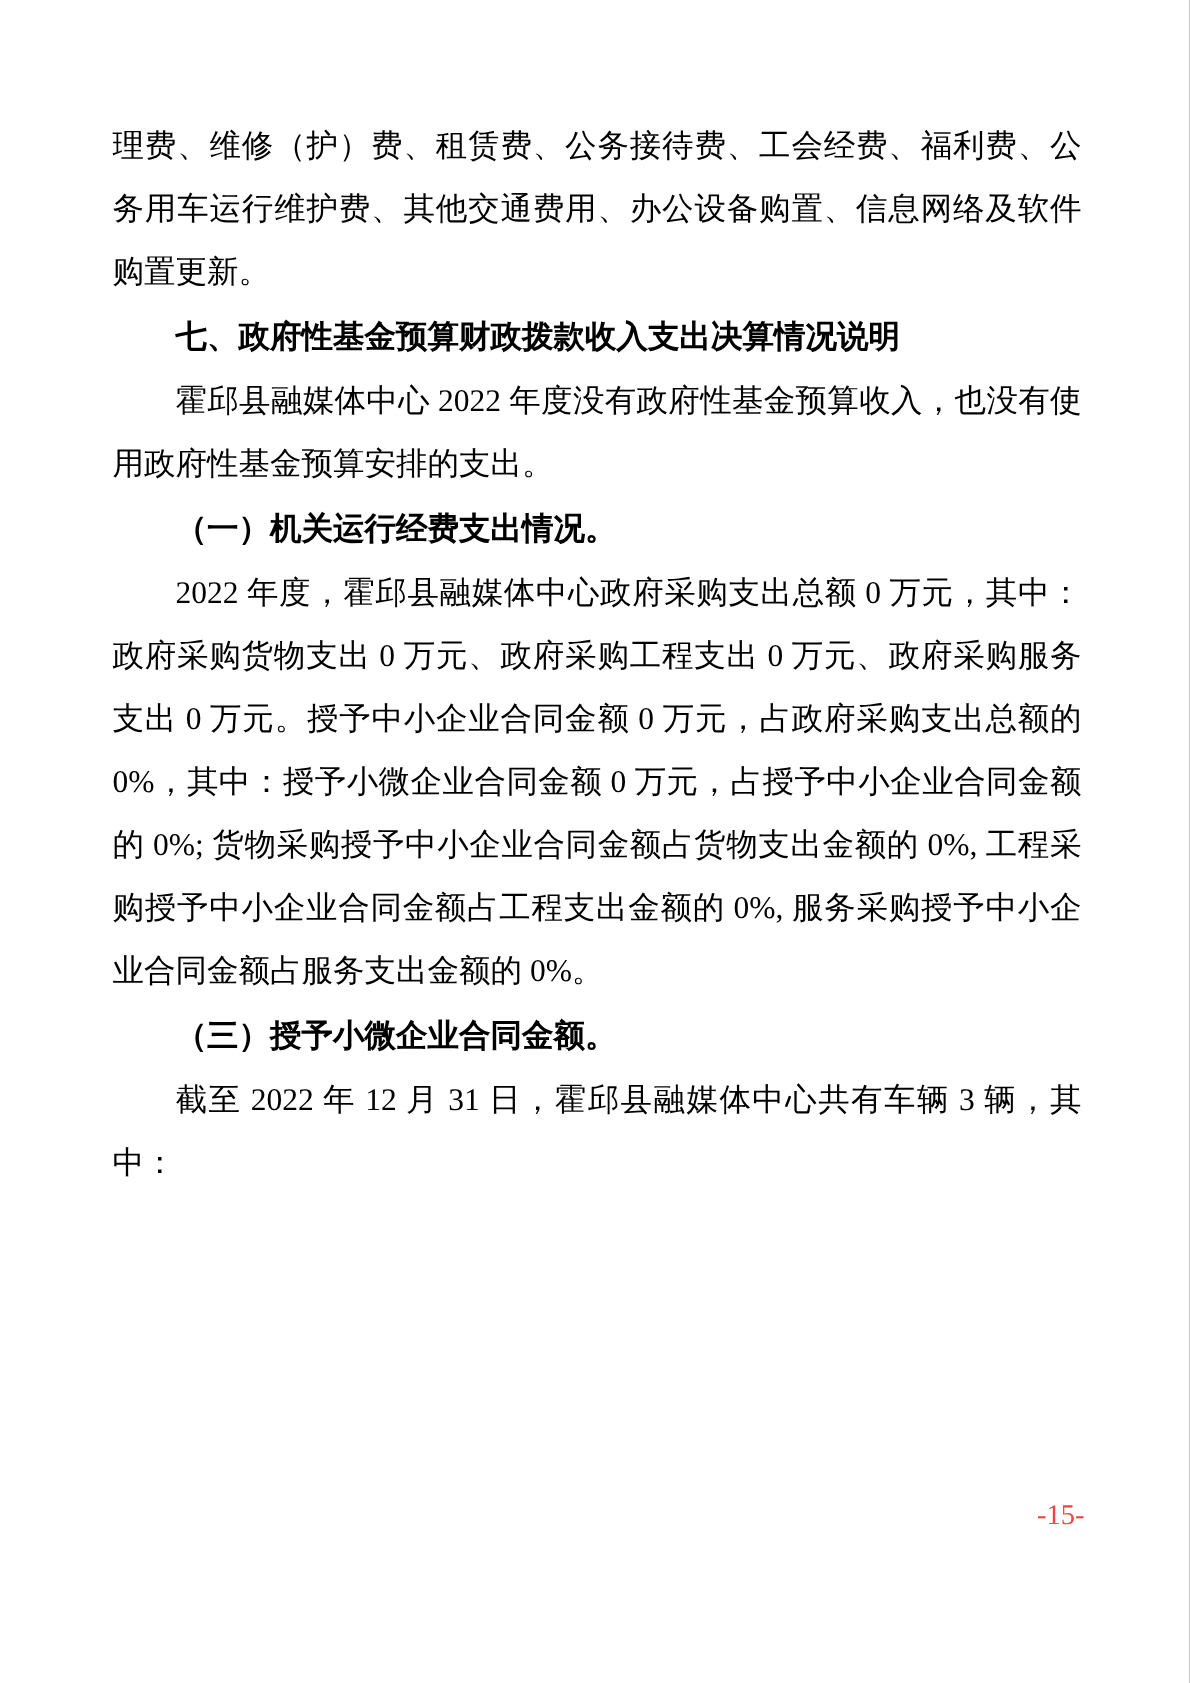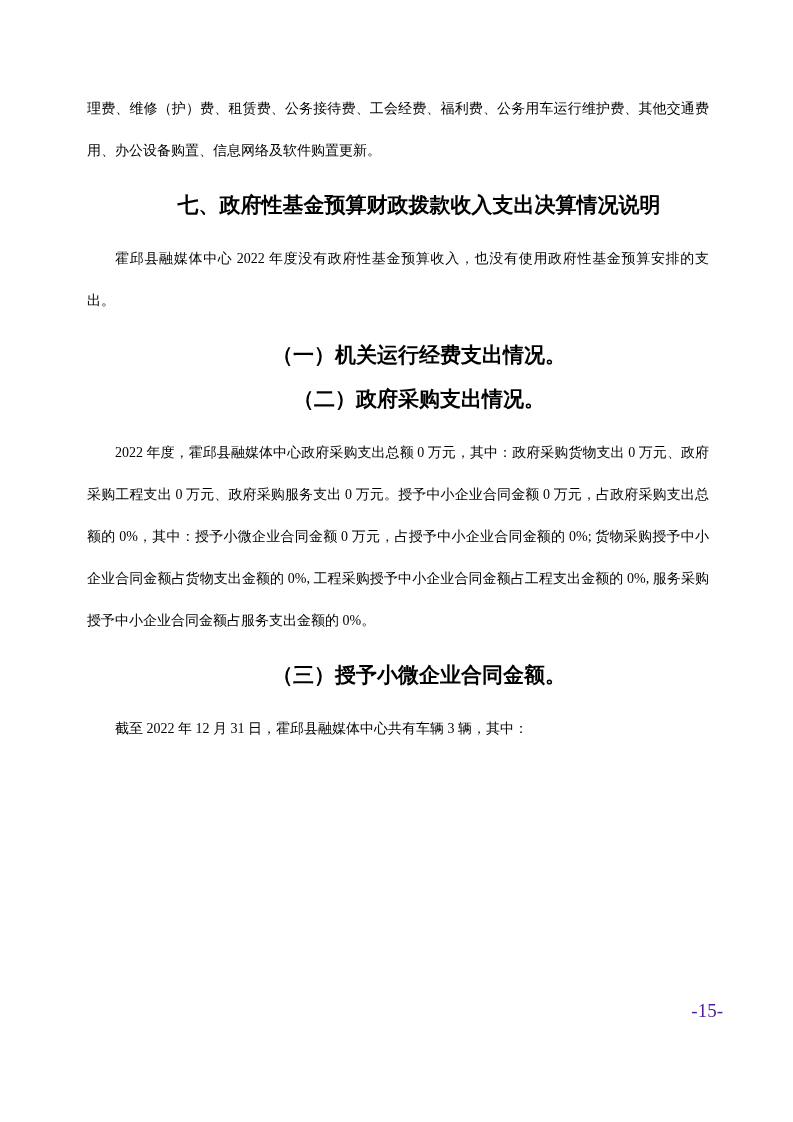--- a/index.html
+++ b/index.html
@@ -13,79 +13,78 @@
     margin: 0 auto;
     background: #ffffff;
     position: relative;
     box-sizing: border-box;
     padding: 76px 72px 0 75px;
     color: #000000;
     font-family: "Liberation Serif", "DejaVu Serif", serif;
     overflow: hidden;
   }
   .block {
-    margin: 12px;
-    font-size: 14px;
+    margin: 0;
+    font-size: 21px;
     line-height: 42px;
     text-align: justify;
     word-break: break-all;
     font-family: Liberation Serif, serif;
   }
   .para-indent {
     text-indent: 2em;
   }
   .para-noindent {
     text-indent: 0;
   }
   .heading {
     margin: 2px 0 0 0;
     font-family: "Liberation Sans", "DejaVu Sans", sans-serif;
     font-weight: bold;
     font-size: 21px;
     line-height: 42px;
     text-indent: 2em;
-    text-align: center;
+    text-align: left;
   }
   .subheading {
     margin: 2px 0 0 0;
     font-family: "Liberation Sans", "DejaVu Sans", sans-serif;
     font-weight: bold;
     font-size: 21px;
     line-height: 42px;
     text-indent: 2em;
-    text-align: center;
+    text-align: left;
   }
   .page-number {
     position: absolute;
     right: 70px;
     bottom: 100px;
     font-size: 19px;
     line-height: 22px;
     font-family: "Liberation Serif", "DejaVu Serif", serif;
-    color: #4c1d95;
+    color: #ef4444;
   }
 </style>
 </head>
 <body>
 
 <div class="page">
 
   <p class="block para-noindent">理费、维修（护）费、租赁费、公务接待费、工会经费、福利费、公务用车运行维护费、其他交通费用、办公设备购置、信息网络及软件购置更新。</p>
 
   <h2 class="heading">七、政府性基金预算财政拨款收入支出决算情况说明</h2>
 
   <p class="block para-indent">霍邱县融媒体中心 2022 年度没有政府性基金预算收入，也没有使用政府性基金预算安排的支出。</p>
 
 
 
 
   <h3 class="subheading">（一）机关运行经费支出情况。</h3>
 
 
-  <h3 class="subheading">（二）政府采购支出情况。</h3>
 
   <p class="block para-indent">2022 年度，霍邱县融媒体中心政府采购支出总额 0 万元，其中：政府采购货物支出 0 万元、政府采购工程支出 0 万元、政府采购服务支出 0 万元。授予中小企业合同金额 0 万元，占政府采购支出总额的 0%，其中：授予小微企业合同金额 0 万元，占授予中小企业合同金额的 0%; 货物采购授予中小企业合同金额占货物支出金额的 0%, 工程采购授予中小企业合同金额占工程支出金额的 0%, 服务采购授予中小企业合同金额占服务支出金额的 0%。</p>
 
   <h3 class="subheading">（三）授予小微企业合同金额。</h3>
 
   <p class="block para-indent">截至 2022 年 12 月 31 日，霍邱县融媒体中心共有车辆 3 辆，其中：</p>
 
   <div class="page-number">-15-</div>
 
 </div>

